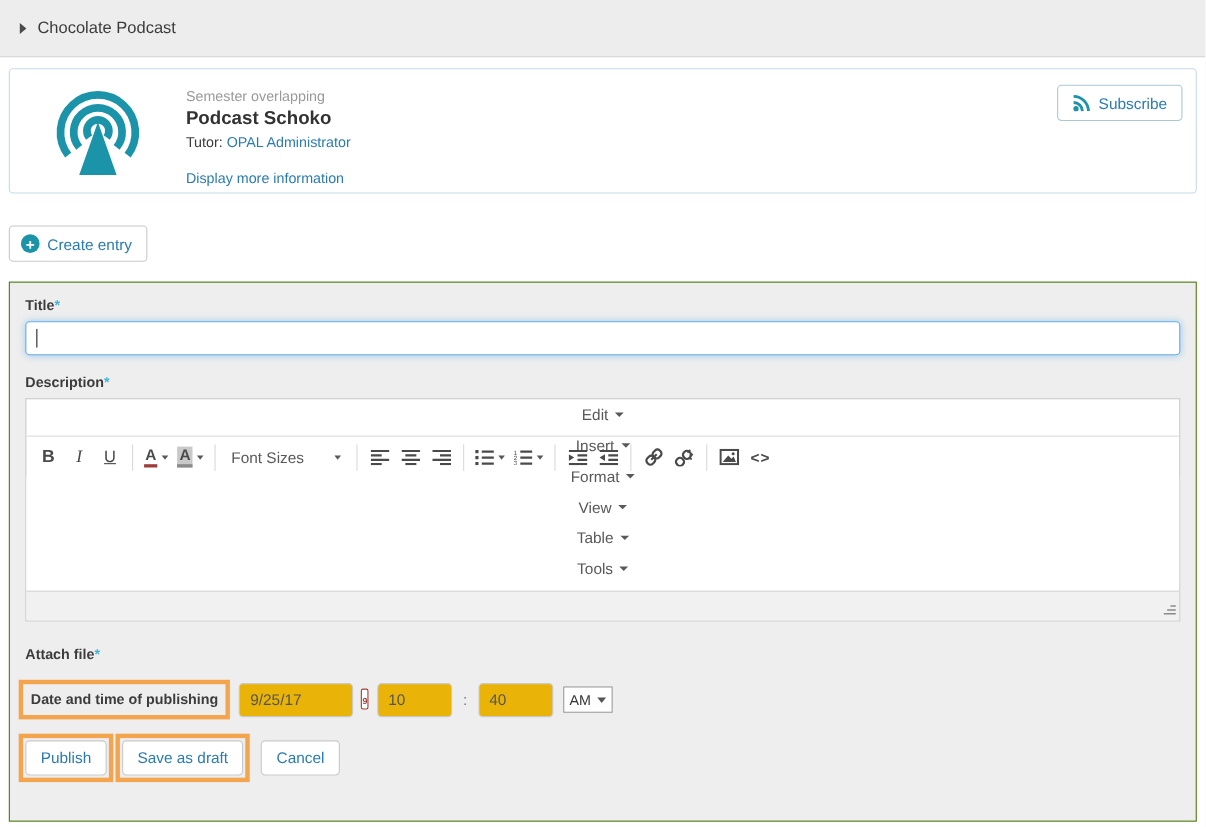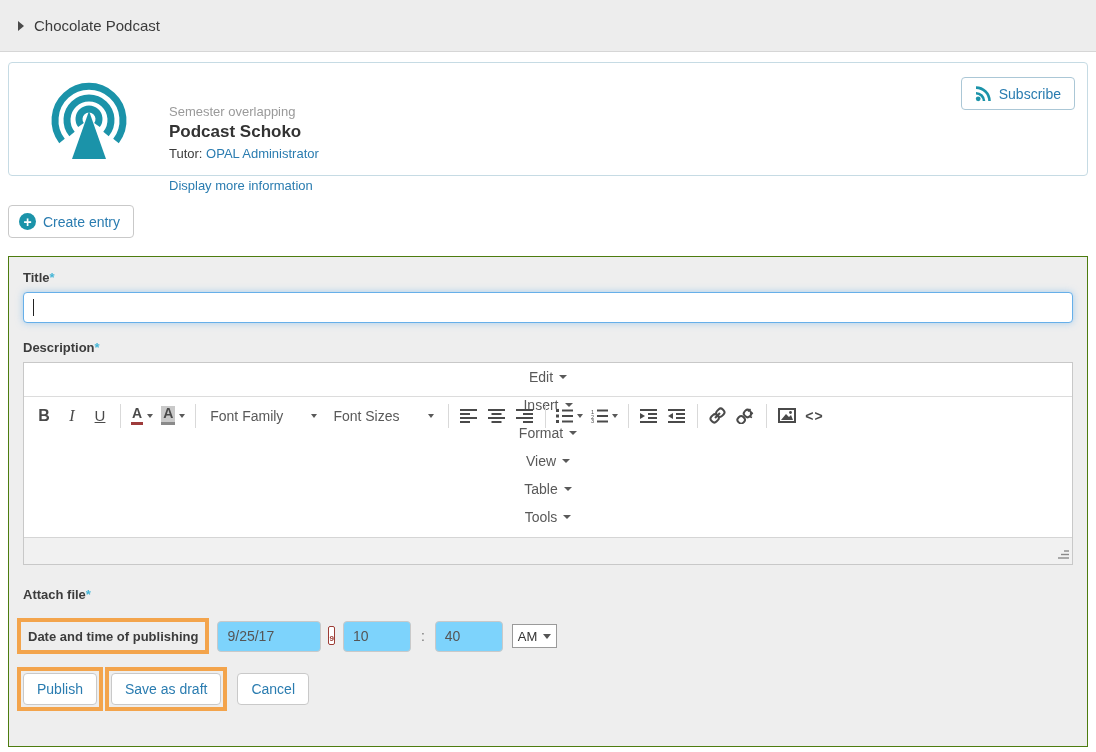--- a/index.html
+++ b/index.html
@@ -12,21 +12,21 @@
             display:flex; align-items:center; padding:0 18px; }
   .tri-right { width:0; height:0; border-left:6px solid #4a4a4a;
                border-top:5px solid transparent; border-bottom:5px solid transparent; margin-right:10px; }
   .topbar-title { font-size:15px; color:#3c3c3c; }
 
   
   .card { margin:10px 8px 0 8px; height:114px; background:#fff;
           border:1px solid #c6dbe4; border-radius:4px; display:flex; position:relative; }
   .card-icon-wrap { width:160px; display:flex; align-items:center; justify-content:center; }
   .card-text { padding-top:17px; }
-  .supertitle { color:#9a9a9a; font-size:13px;margin-top:24px; }
+  .supertitle { color:#9a9a9a; font-size:13px; }
   .podcast-title { color:#333; font-size:17px; font-weight:bold; margin-top:3px; }
   .tutor-line { font-size:13px; color:#3c3c3c; margin-top:4px; }
   .link { color:#2a7cb0; text-decoration:none; cursor:pointer; }
   .more-info { display:inline-block; font-size:13px; margin-top:17px; }
   .subscribe-btn { position:absolute; top:14px; right:12px; background:#fff;
                    border:1px solid #abc7d6; border-radius:4px; padding:7px 13px;
                    display:flex; align-items:center; gap:7px; font-size:14px; color:#2a7cb0; cursor:pointer; }
 
   
   .create-btn { margin:29px 0 0 8px; background:#fff; border:1px solid #c9c9c9; border-radius:4px;
@@ -80,21 +80,21 @@
                      padding:7px 13px; display:flex; align-items:center; gap:8px;
                      font-size:14px; color:#2a7cb0; cursor:pointer; }
   .trash-btn { background:#f7f7f7; border:1px solid #c9c9c9; border-left:none; border-radius:0 4px 4px 0;
                width:40px; display:flex; align-items:center; justify-content:center; cursor:default; }
 
   
   .date-row { margin-top:16px; display:flex; align-items:center; }
   .hl-box { border:4px solid #f3a44c; }
   .date-label-box { padding:5px 7px; margin-left:-6px; }
   .date-row .field-label { white-space:nowrap; }
-  .std-input { height:31px; border:1px solid #c9c9c9; border-radius:4px; background:#7dd3fc;
+  .std-input { height:31px; border:1px solid #c9c9c9; border-radius:4px; background:#eab308;
                font-size:14px; color:#555; padding:0 9px; outline:none; }
   .date-input { width:104px; margin-left:8px; }
   .cal-btn { margin-left:7px; cursor:pointer; }
   .calendar-glyph { width:17px; height:18px; border:1.5px solid #9c3c34; border-radius:2px; background:#fff; position:relative; }
   .calendar-glyph .cal-top { height:5px; background:#c0392b; border-bottom:1px solid #9c3c34; }
   .calendar-glyph .cal-day { font-size:8px; font-weight:bold; color:#9c3c34; text-align:center; line-height:9px; }
   .time-input { width:68px; margin-left:8px; }
   .colon { margin-left:10px; color:#777; font-size:14px; }
   .minute-input { margin-left:10px; }
   .meridiem { margin-left:9px; height:24px; background:#fff; border:1px solid #9a9a9a;
@@ -211,24 +211,20 @@
         <span class="tb-btn">
             <span class="fore-a">A</span>
             <span class="tb-caret"></span>
           </span>
         <span class="tb-btn">
             <span class="back-a">A</span>
             <span class="tb-caret"></span>
           </span>
         <span class="tb-sep"></span>
         <span class="tb-select">
-            <span>Font Family</span>
-            <span class="tb-caret"></span>
-          </span>
-        <span class="tb-select">
             <span>Font Sizes</span>
             <span class="tb-caret"></span>
           </span>
         <span class="tb-sep"></span>
         <span class="tb-btn">
           <svg width="17" height="14" viewBox="0 0 17 14">
               <g stroke="#4a4a4a" stroke-width="2">
                 <line x1="0" y1="1" x2="17" y2="1"></line>
                 <line x1="0" y1="5" x2="10" y2="5"></line>
                 <line x1="0" y1="9" x2="17" y2="9"></line>

